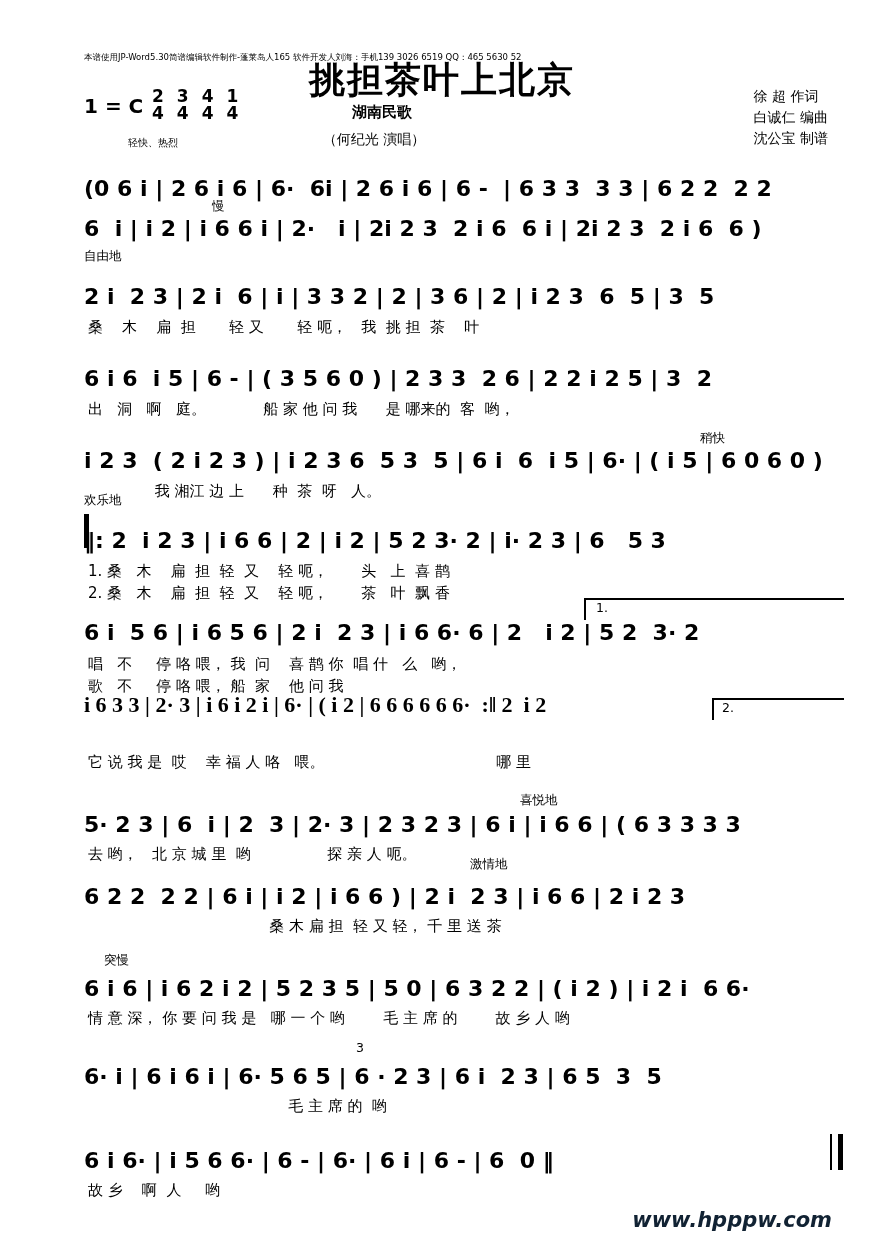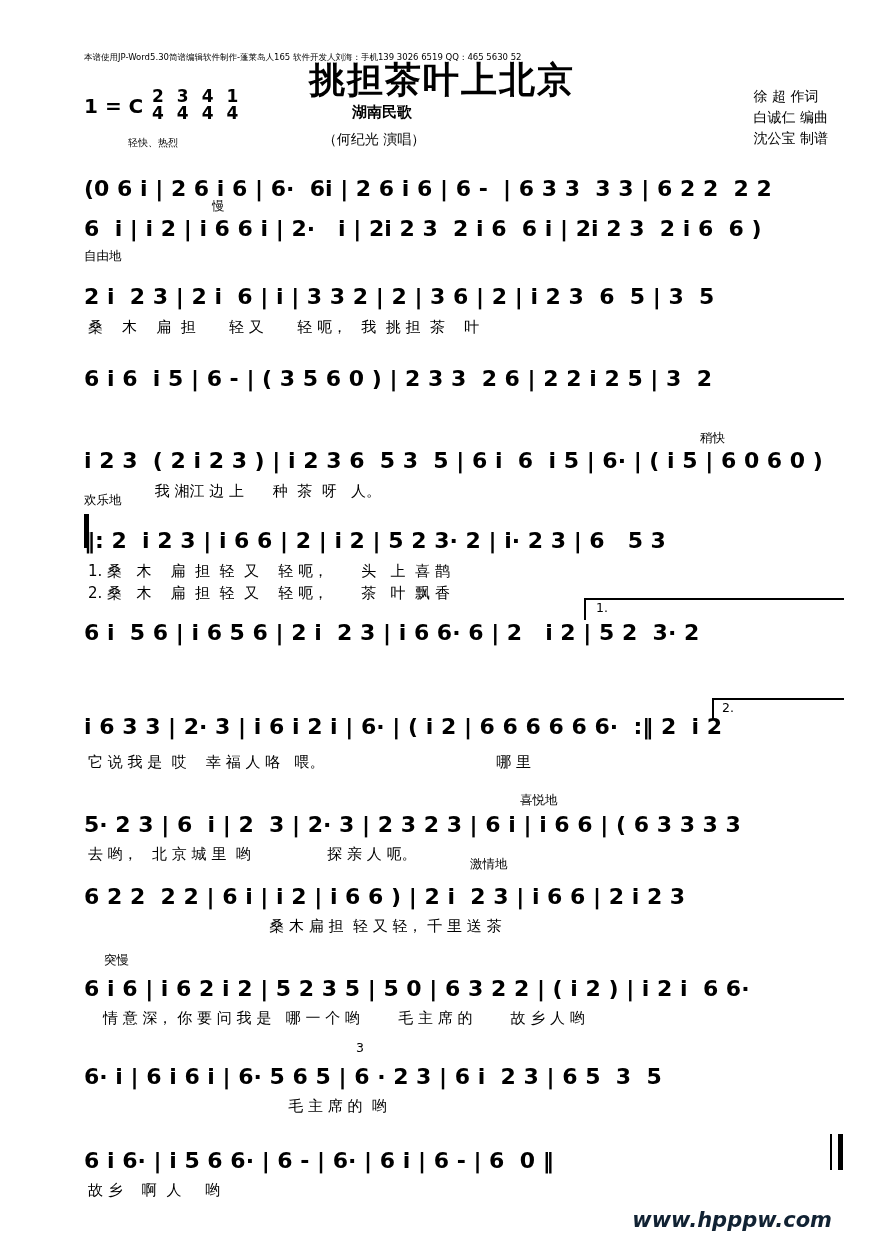--- a/index.html
+++ b/index.html
@@ -139,41 +139,44 @@
 
   <div class="tempo">轻快、热烈</div>
 
   <div class="notes" style="top:176px;">(0 6 i | 2 6 i 6 | 6·  6i | 2 6 i 6 | 6 -  | 6 3 3  3 3 | 6 2 2  2 2</div>
   <div class="notes" style="top:216px;">6  i | i 2 | i 6 6 i | 2·   i | 2i 2 3  2 i 6  6 i | 2i 2 3  2 i 6  6 )</div>
 
   <div class="notes" style="top:284px;">2 i  2 3 | 2 i  6 | i | 3 3 2 | 2 | 3 6 | 2 | i 2 3  6  5 | 3  5</div>
   <div class="lyr" style="top:318px;text-align:center;">桑    木    扁  担       轻 又       轻 呃，   我  挑 担  茶    叶</div>
 
   <div class="notes" style="top:366px;">6 i 6  i 5 | 6 - | ( 3 5 6 0 ) | 2 3 3  2 6 | 2 2 i 2 5 | 3  2</div>
+  <div class="lyr" style="top:400px;">出   洞   啊   庭。            船 家 他 问 我      是 哪来的  客  哟，</div>
 
   <div class="notes" style="top:448px;text-align:right;">i 2 3  ( 2 i 2 3 ) | i 2 3 6  5 3  5 | 6 i  6  i 5 | 6· | ( i 5 | 6 0 6 0 )</div>
   <div class="lyr" style="top:482px;">              我 湘江 边 上      种  茶  呀   人。</div>
 
   <div class="notes" style="top:528px;">‖: 2  i 2 3 | i 6 6 | 2 | i 2 | 5 2 3· 2 | i· 2 3 | 6   5 3</div>
   <div class="lyr" style="top:560px;line-height:22px;">1. 桑   木    扁  担  轻  又    轻 呃，       头   上  喜 鹊
 2. 桑   木    扁  担  轻  又    轻 呃，       茶   叶  飘 香</div>
 
   <div class="notes" style="top:620px;">6 i  5 6 | i 6 5 6 | 2 i  2 3 | i 6 6· 6 | 2   i 2 | 5 2  3· 2</div>
-
-  <div class="notes" style="top:714px;">i 6 3 3 | 2· 3 | i 6 i 2 i | 6· | ( i 2 | 6 6 6 6 6 6·  :‖ 2  i 2</div>
+  <div class="lyr" style="top:653px;line-height:22px;">唱   不     停 咯 喂， 我  问    喜 鹊 你  唱 什   么   哟，
+歌   不     停 咯 喂， 船  家    他 问 我</div>
+
+  <div class="notes" style="top:692px;font-family:Liberation Serif, serif;">i 6 3 3 | 2· 3 | i 6 i 2 i | 6· | ( i 2 | 6 6 6 6 6 6·  :‖ 2  i 2</div>
   <div class="lyr" style="top:753px;">它 说 我 是  哎    幸 福 人 咯   喂。                                    哪 里</div>
 
   <div class="notes" style="top:812px;">5· 2 3 | 6  i | 2  3 | 2· 3 | 2 3 2 3 | 6 i | i 6 6 | ( 6 3 3 3 3</div>
   <div class="lyr" style="top:845px;">去 哟，   北 京 城 里  哟                探 亲 人 呃。</div>
 
   <div class="notes" style="top:884px;">6 2 2  2 2 | 6 i | i 2 | i 6 6 ) | 2 i  2 3 | i 6 6 | 2 i 2 3</div>
   <div class="lyr" style="top:917px;">                                      桑 木 扁 担  轻 又 轻， 千 里 送 茶</div>
 
   <div class="notes" style="top:976px;">6 i 6 | i 6 2 i 2 | 5 2 3 5 | 5 0 | 6 3 2 2 | ( i 2 ) | i 2 i  6 6·</div>
-  <div class="lyr" style="top:1009px;margin-left:15px;">情 意 深， 你 要 问 我 是   哪 一 个 哟        毛 主 席 的        故 乡 人 哟</div>
+  <div class="lyr" style="top:1009px;">情 意 深， 你 要 问 我 是   哪 一 个 哟        毛 主 席 的        故 乡 人 哟</div>
 
   <div class="notes" style="top:1064px;">6· i | 6 i 6 i | 6· 5 6 5 | 6 · 2 3 | 6 i  2 3 | 6 5  3  5</div>
   <div class="lyr" style="top:1097px;">                                          毛 主 席 的  哟</div>
 
   <div class="notes" style="top:1148px;">6 i 6· | i 5 6 6· | 6 - | 6· | 6 i | 6 - | 6  0 ‖</div>
   <div class="lyr" style="top:1181px;">故 乡    啊  人     哟</div>
 
   <div class="mark" style="left:212px;top:198px;">慢</div>
   <div class="mark" style="left:84px;top:248px;">自由地</div>
   <div class="mark" style="left:700px;top:430px;">稍快</div>

